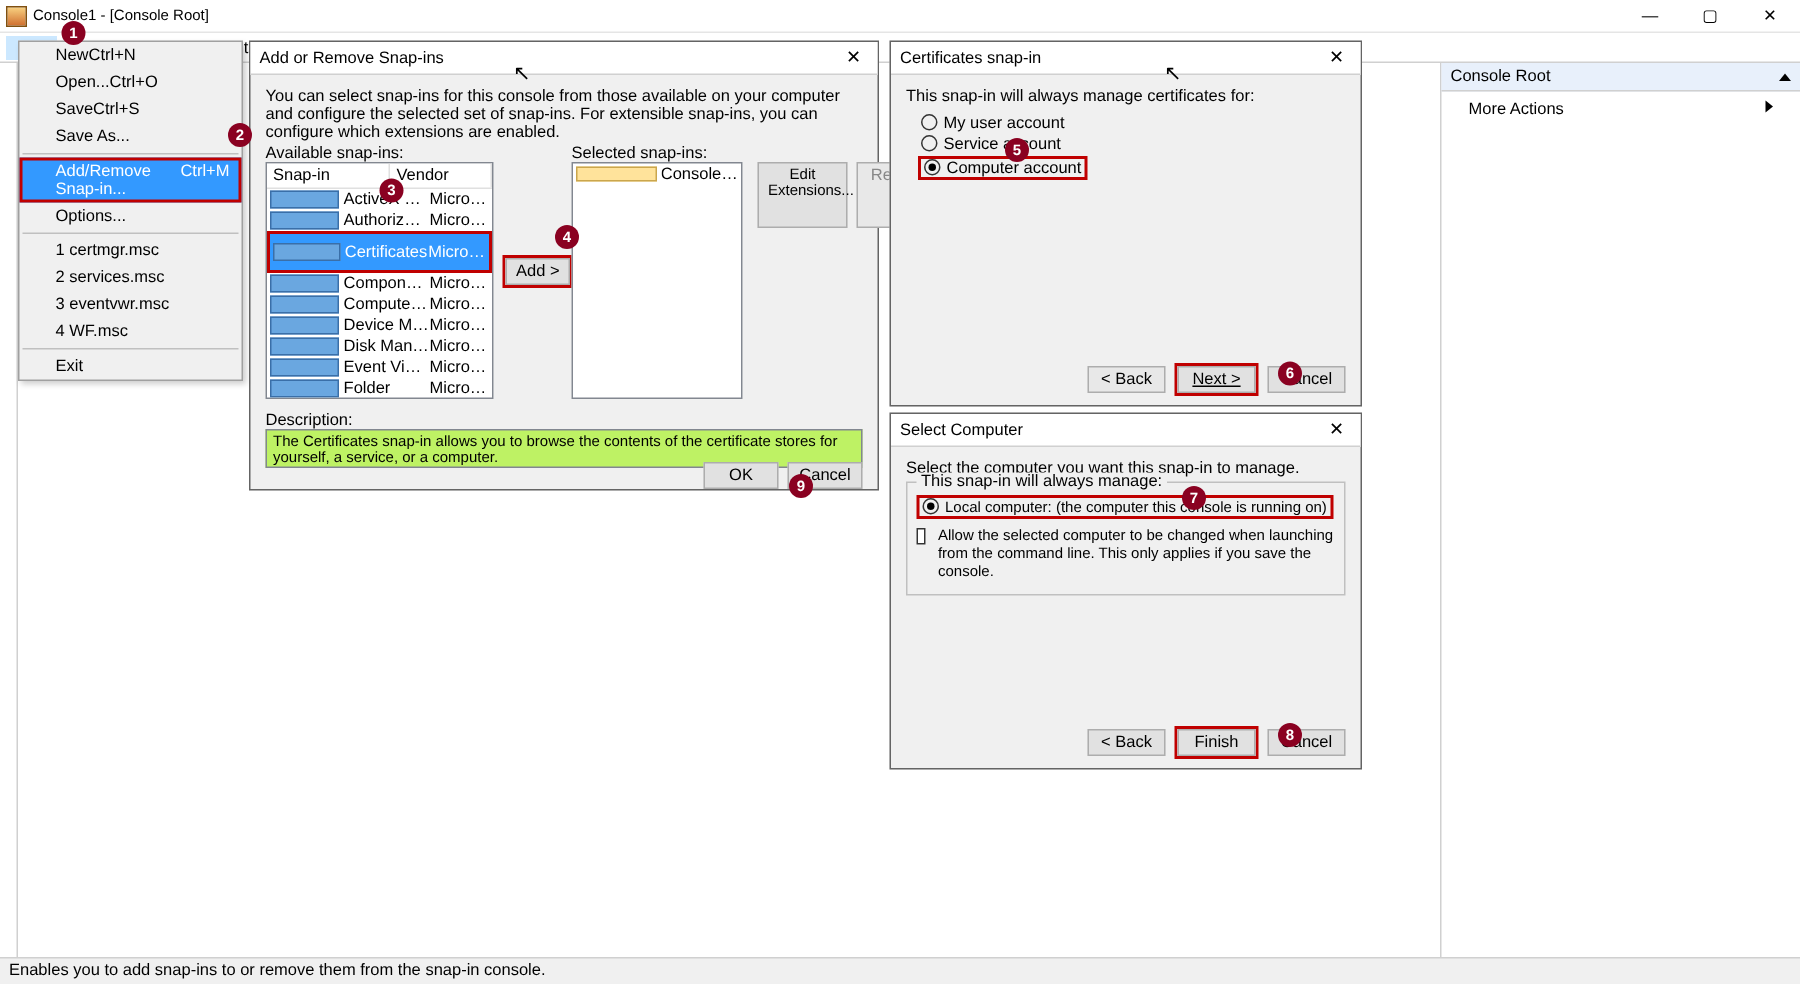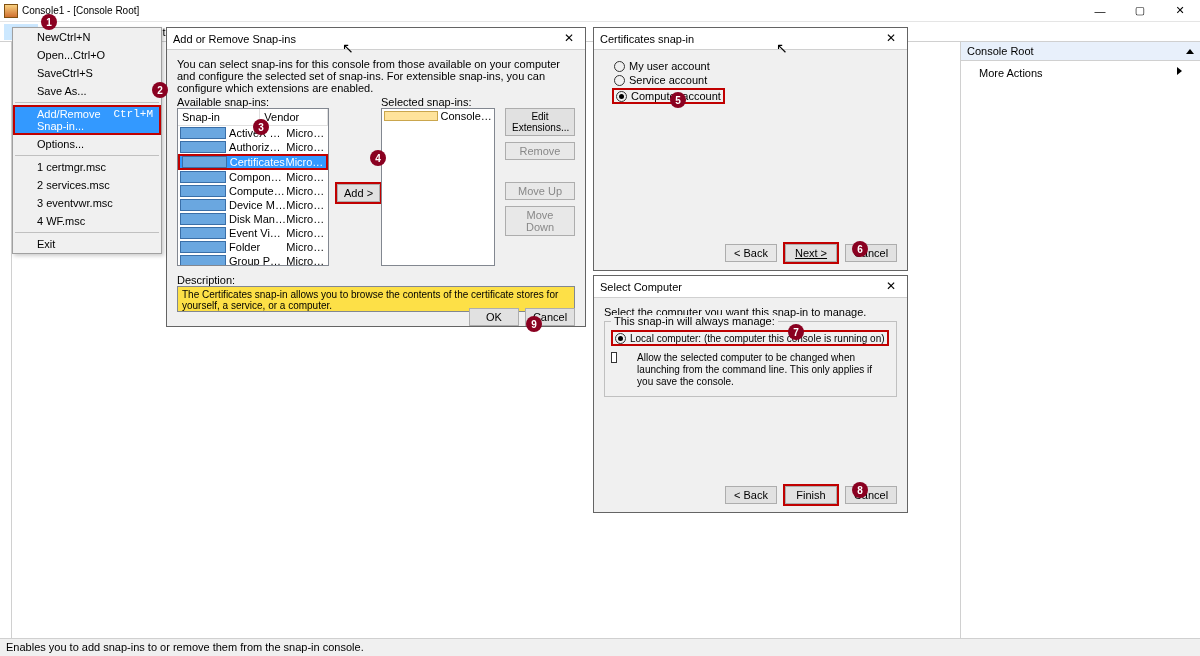--- a/index.html
+++ b/index.html
@@ -32,23 +32,23 @@
 .dlg-title{height:22px;background:#fff;display:flex;align-items:center;justify-content:space-between;padding:0 2px 0 6px;border-bottom:1px solid #d0d0d0}
 .dlg-x{width:28px;height:18px;text-align:center;line-height:16px;font-size:12px}
 .dlg-body{padding:8px 10px}
 .btn{background:#e1e1e1;border:1px solid #adadad;padding:2px 6px;text-align:center;min-width:60px;font-size:11px}
 .btn.dis{color:#888;background:#e8e8e8}
 .listbox{background:#fff;border:1px solid #828790;overflow:hidden}
 .lv-hdr{display:flex;background:#fff;border-bottom:1px solid #e0e0e0}
 .lv-hdr div{flex:1;padding:2px 4px;border-right:1px solid #e0e0e0;font-size:11px}
 .lv-row{display:flex;align-items:center;padding:0 2px;height:14px;font-size:11px}
 .lv-row div{flex:1;white-space:nowrap;overflow:hidden;text-overflow:ellipsis}
-.lv-row.sel{background:#3399ff;color:#fff;border:2px solid #c00000;height:16px}
+.lv-row.sel{background:#3399ff;color:#fff;border:2px solid #c00000;height:28px}
 .icon-sm{width:12px;height:12px;margin-right:3px;flex:0 0 12px}
-.textbox{background:#fde047;border:1px solid #828790;padding:2px 4px}
+.textbox{background:#bef264;border:1px solid #828790;padding:2px 4px}
 .radio{display:inline-block;width:11px;height:11px;border:1px solid #333;border-radius:50%;vertical-align:-2px;margin-right:4px;position:relative}
 .radio.checked::after{content:"";position:absolute;width:5px;height:5px;background:#000;border-radius:50%;top:2px;left:2px}
 .checkbox{display:inline-block;width:11px;height:11px;border:1px solid #333;vertical-align:-2px;margin-right:4px;background:#fff}
 .badge{position:absolute;width:16px;height:16px;border-radius:50%;background:#8a0121;color:#fff;display:flex;align-items:center;justify-content:center;font-size:10px;font-weight:bold;z-index:200}
 .redbox{border:2px solid #c00000}
 .u{text-decoration:underline}
 
 .mmc-ico{width:14px;height:14px;background:linear-gradient(#f8d080,#d07030);border:1px solid #805010}
 .snap-ico{width:12px;height:12px;background:#6aa7e0;border:1px solid #3a6fa8}
 .fold-ico{width:12px;height:10px;background:#ffe39b;border:1px solid #caa64d}
@@ -109,21 +109,21 @@
       <span>Save</span>
       <span>Ctrl+S</span>
     </div>
     <div class="fm-item">
       <span>Save As...</span>
       <span></span>
     </div>
     <div class="fm-sep"></div>
     <div class="fm-item hl">
       <span style="color: rgb(255, 255, 255);">Add/Remove Snap-in...</span>
-      <span style="color: rgb(255, 255, 255); font-family: Liberation Mono, monospace;">Ctrl+M</span>
+      <span style="color: rgb(255, 255, 255);">Ctrl+M</span>
     </div>
     <div class="fm-item">
       <span>Options...</span>
       <span></span>
     </div>
     <div class="fm-sep"></div>
     <div class="fm-item">
       <span>1 certmgr.msc</span>
       <span></span>
     </div>
@@ -209,35 +209,35 @@
             </div>
             <div class="lv-row">
               <div class="snap-ico icon-sm"></div>
               <div style="flex: 1.3 1 0%;">Group Policy Object ...</div>
               <div style="flex: 0.9 1 0%;">Microsoft Cor...</div>
             </div>
           </div>
       </div>
     </div>
 
-    <div style="position:absolute;left:168px;top:132px" class="redbox">
+    <div style="position:absolute;left:168px;top:120px" class="redbox">
       <div class="btn" style="min-width:38px">Add &gt;</div>
     </div>
 
     <div style="position:absolute;left:214px;top:46px;width:114px">
       <div>Selected snap-ins:</div>
       <div class="listbox" style="height:158px">
         <div class="lv-row">
             <div class="fold-ico icon-sm"></div>
             <div>Console Root</div>
           </div>
       </div>
     </div>
 
-    <div style="position:absolute;right:10px;top:58px;width:70px;display:flex;flex-direction:column;gap:6px">
+    <div style="position:absolute;right:10px;top:58px;width:70px;display:flex;gap:6px">
       <div class="btn" style="font-size:10px">Edit Extensions...</div>
       <div class="btn dis">Remove</div>
       <div style="height:10px"></div>
       <div class="btn dis">Move Up</div>
       <div class="btn dis">Move Down</div>
       <div style="height:44px"></div>
       <div class="btn">Advanced...</div>
     </div>
 
     <div style="position:absolute;left:10px;top:224px;right:10px">
@@ -251,20 +251,21 @@
     </div>
   </div>
 </div>
 
 <div class="dlg" style="left:593px;top:27px;width:315px;height:244px">
   <div class="dlg-title">
     <span>Certificates snap-in</span>
     <span class="dlg-x">✕</span>
   </div>
   <div class="dlg-body" style="position:relative;height:220px">
+    <div style="margin-bottom:6px">This snap-in will always manage certificates for:</div>
     <div style="margin:2px 0 2px 10px"><span class="radio"></span><span>My user account</span></div>
     <div style="margin:2px 0 2px 10px"><span class="radio"></span><span>Service account</span></div>
     <div class="redbox" style="display:inline-block;margin:0 0 0 8px;padding:0 2px"><span class="radio checked"></span><span>Computer account</span></div>
 
     <div style="position:absolute;right:10px;bottom:6px;display:flex;gap:6px;align-items:center">
       <div class="btn dis" style="min-width:52px"><span>&lt; Back</span></div>
       <div class="redbox">
           <div class="btn" style="min-width:52px"><span class="u">Next &gt;</span></div>
         </div>
       <div class="btn" style="min-width:52px">Cancel</div>
@@ -276,21 +277,21 @@
   <div class="dlg-title">
     <span>Select Computer</span>
     <span class="dlg-x">✕</span>
   </div>
   <div class="dlg-body" style="position:relative;height:214px">
     <div>Select the computer you want this snap-in to manage.</div>
     <div style="border:1px solid #c0c0c0;margin-top:3px;padding:4px 6px 8px 6px">
       <div style="position:relative;top:-11px;background:#f0f0f0;display:inline-block;padding:0 3px">This snap-in will always manage:</div>
       <div style="margin-top:-8px">
         <div class="redbox" style="display:inline-block;padding:0 2px"><span class="radio checked"></span><span style="font-size:10px">Local computer:   (the computer this console is running on)</span></div>
-        <div style="margin-top:6px;display:flex;gap:16px">
+        <div style="margin-top:6px;display:flex;gap:4px">
           <span class="checkbox"></span>
           <span style="font-size:10px;line-height:12px">Allow the selected computer to be changed when launching from the command line.  This only applies if you save the console.</span>
         </div>
       </div>
     </div>
     <div style="position:absolute;right:10px;bottom:6px;display:flex;gap:6px;align-items:center">
       <div class="btn" style="min-width:52px"><span>&lt; Back</span></div>
       <div class="redbox">
           <div class="btn" style="min-width:52px">Finish</div>
         </div>

